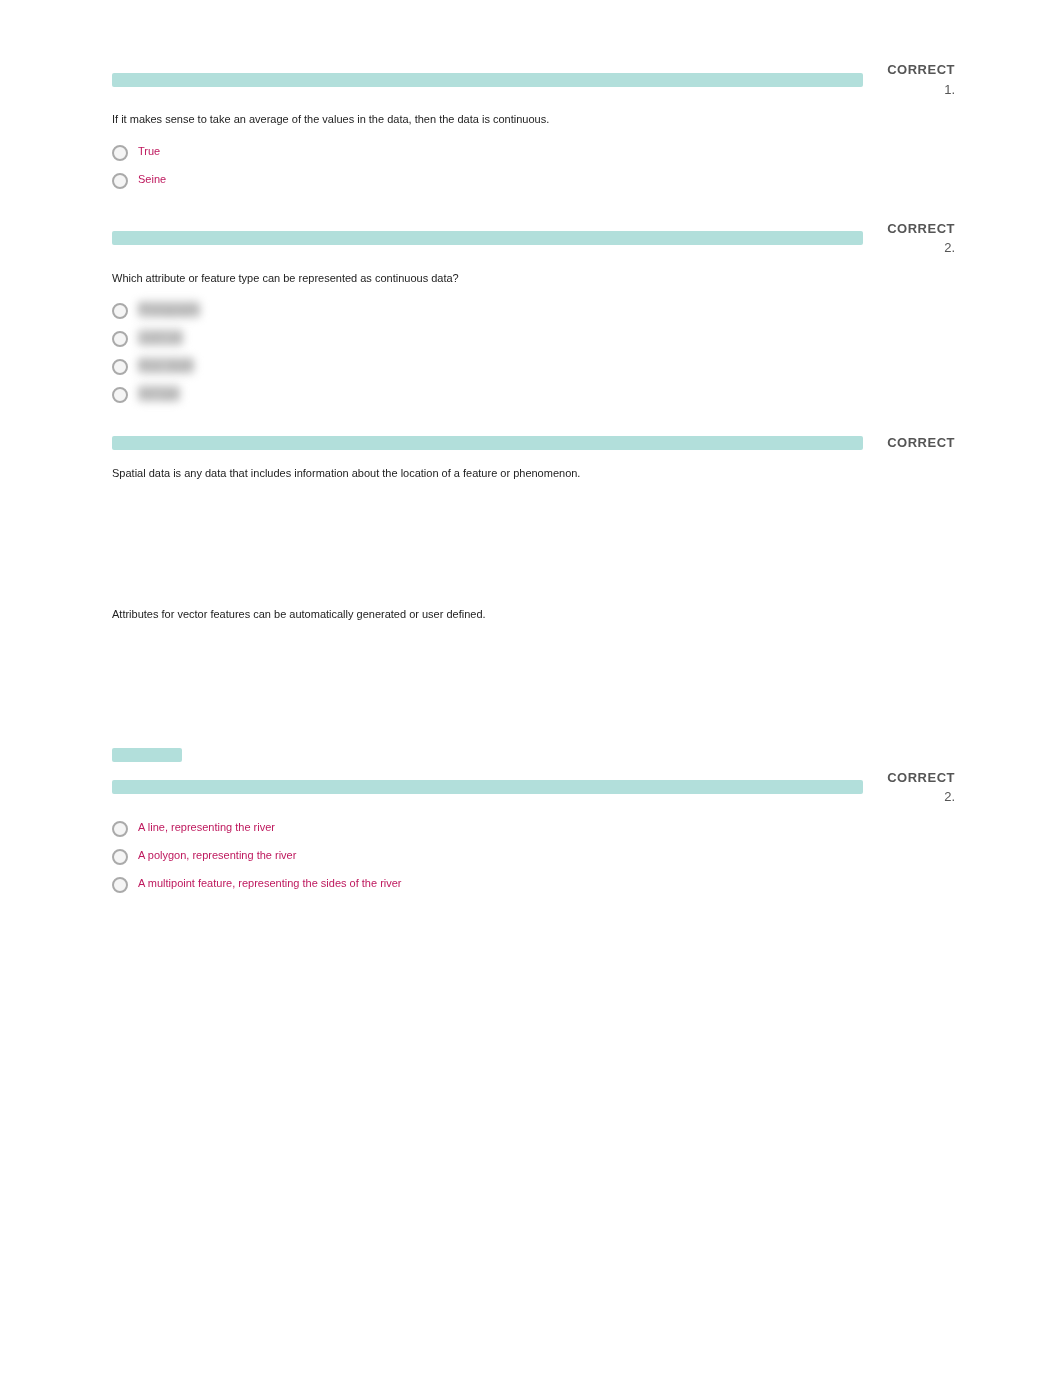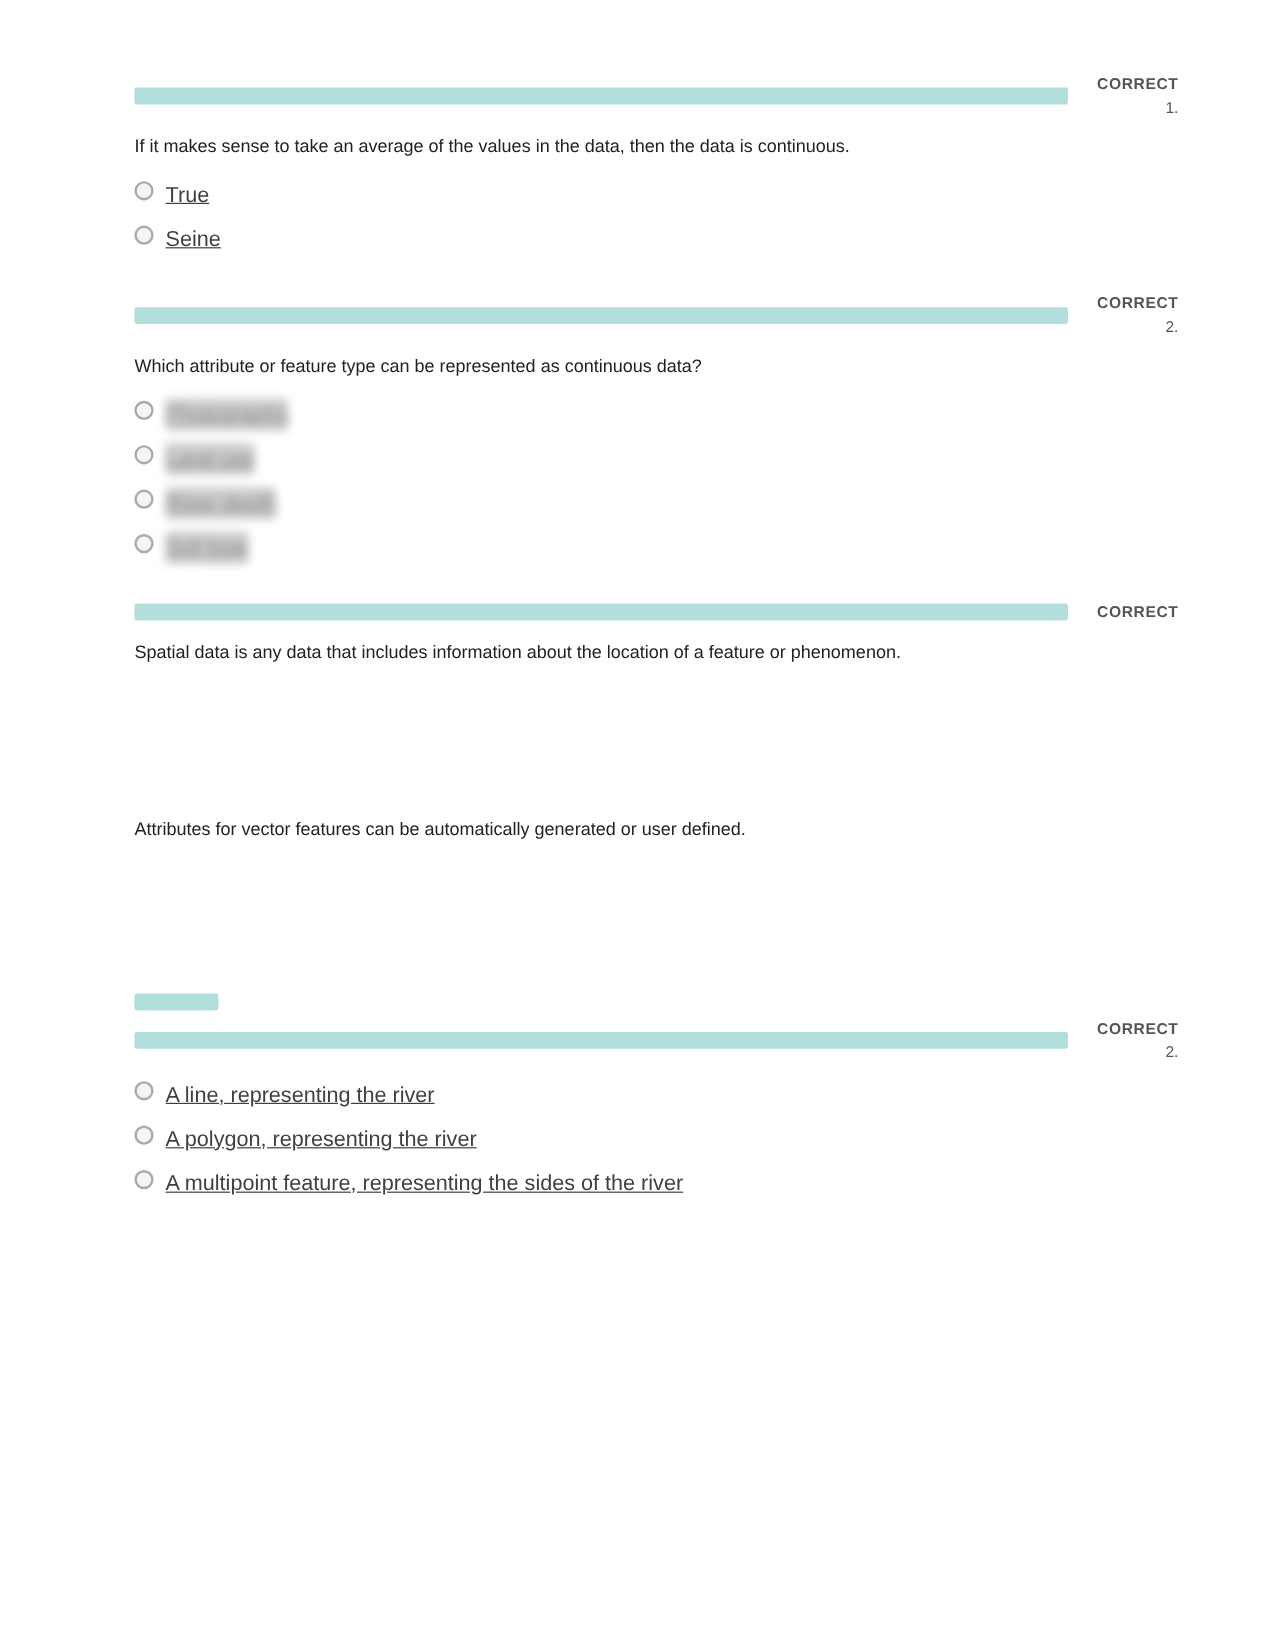--- a/index.html
+++ b/index.html
@@ -13,21 +13,21 @@
       background-color: #ffffff;
       color: #333333;
       font-size: 15px;
       line-height: 1.5;
       width: 1062px;
       min-height: 1377px;
     }
 
     .page-container {
       width: 100%;
-      padding: 60px 80px 60px 112px;
+      padding: 60px 107px 60px 112px;
     }
 
     .question-block {
       margin-bottom: 30px;
     }
 
     .correct-bar-row {
       display: flex;
       align-items: center;
       justify-content: space-between;
@@ -56,21 +56,21 @@
       letter-spacing: 0.5px;
     }
 
     .question-number {
       font-size: 13px;
       color: #555555;
       text-align: right;
     }
 
     .question-text {
-      font-size: 15px;
+      font-size: 11px;
       color: #222222;
       margin-bottom: 14px;
       line-height: 1.6;
     }
 
     .options-list {
       list-style: none;
       padding: 0;
       margin: 0;
     }
@@ -86,23 +86,22 @@
       width: 16px;
       height: 16px;
       border-radius: 50%;
       border: 2px solid #aaaaaa;
       background: #f5f5f5;
       flex-shrink: 0;
       margin-top: 2px;
     }
 
     .option-text {
-      font-size: 18px;
-      color: #404040;
-      text-decoration: underline;
+      font-size: 11px;
+      color: #be185d;
     }
 
     .blurred-text {
       filter: blur(4px);
       user-select: none;
       color: #888888;
       background: #cccccc;
       border-radius: 3px;
       display: inline-block;
     }

